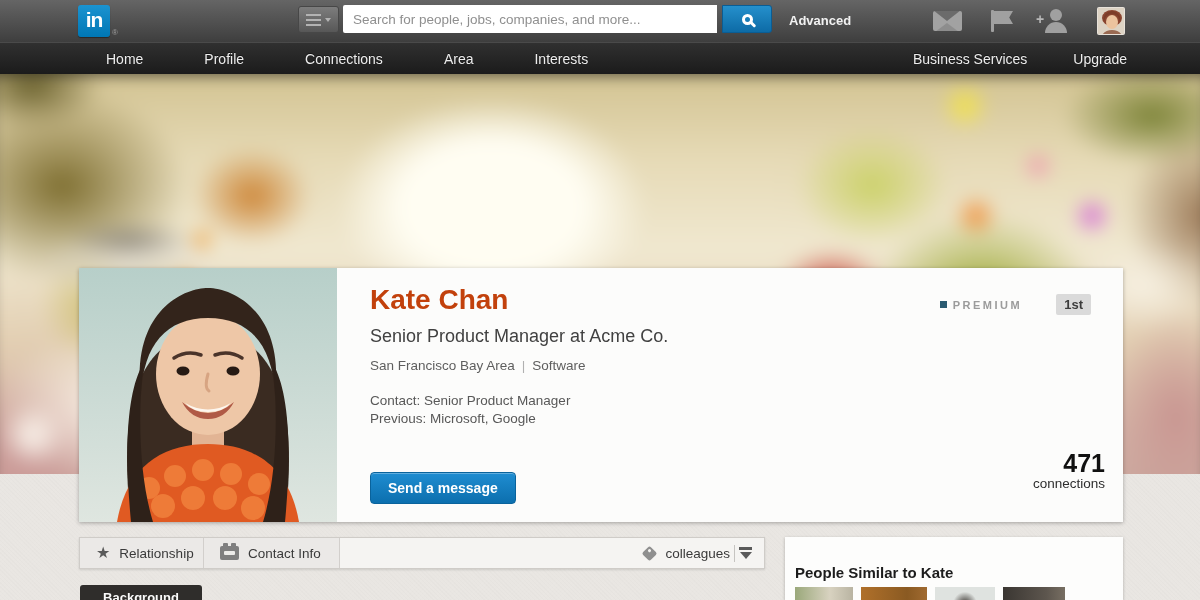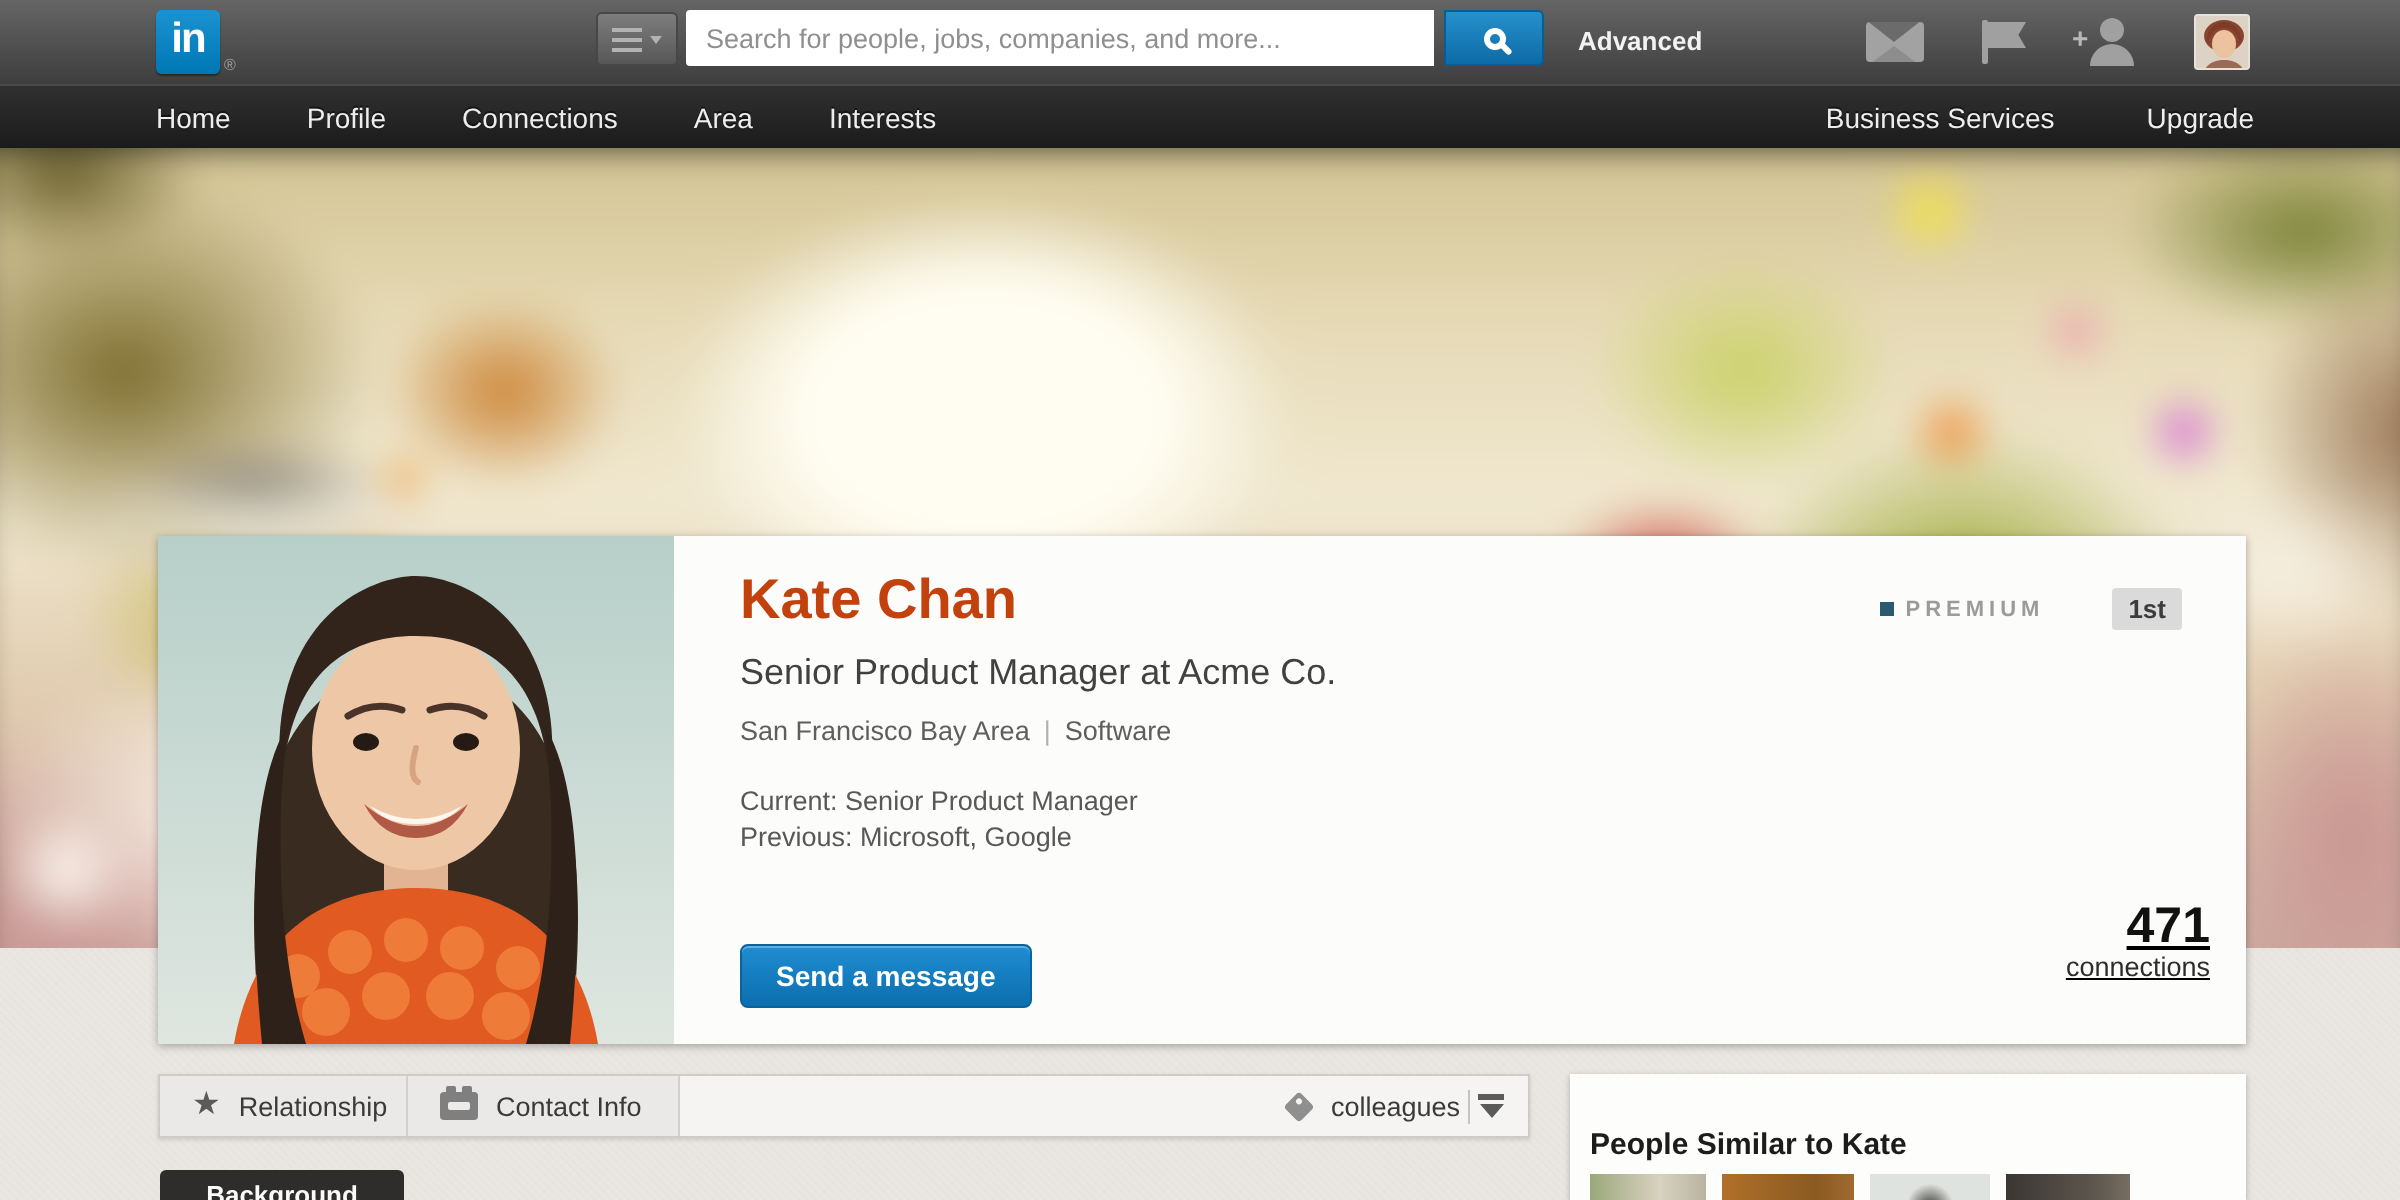--- a/index.html
+++ b/index.html
@@ -56,21 +56,21 @@
   .padd .head { position:absolute; right:6px; top:0; width:12px; height:12px; border-radius:50%; background:#a0a0a0; }
   .padd .torso { position:absolute; right:1px; bottom:0; width:22px; height:11px; border-radius:11px 11px 0 0; background:#a0a0a0; }
   .padd .plus { position:absolute; left:0; top:3px; color:#b8b8b8; font-size:14px; font-weight:bold; line-height:14px; }
   .avatar-btn { left:1097px; top:7px; width:28px; height:28px; border:1px solid rgba(255,255,255,.4);
                 border-radius:2px; overflow:hidden; background:#d9cfc2; }
 
   
   .nav { position:absolute; left:0; top:42px; width:1200px; height:32px;
          background:linear-gradient(#303030,#1b1b1b); border-top:1px solid #4a4a4a; z-index:30;
          display:flex; align-items:center; }
-  .nav-left { display:flex; gap:38px; padding-left:78px;align-items:flex-end; }
+  .nav-left { display:flex; gap:61px; padding-left:106px;align-items:flex-end; }
   .nav-right { position:absolute; right:73px; display:flex; gap:46px; }
   .nav-item { color:#ededed; font-size:14px; cursor:pointer; white-space:nowrap;
               text-shadow:0 -1px 0 rgba(0,0,0,.5); }
 
   
   .cover { position:absolute; left:0; top:74px; width:1200px; height:400px; overflow:hidden; background:#e7dcc0; }
   .cover-art { position:absolute; left:-30px; top:-30px; width:1260px; height:460px; filter:blur(9px);
     background-color:#e0d2ae;
     background-image:
       radial-gradient(circle 24px at 995px 62px,  rgba(246,230,60,.95), transparent),
@@ -118,21 +118,21 @@
   .send-btn { position:absolute; left:291px; top:204px; padding:7px 17px; border-radius:4px;
               background:linear-gradient(#1f8dd1,#0c6fae); border:1px solid #0a639c;
               box-shadow:inset 0 1px 0 rgba(255,255,255,.3); color:#fff; font-size:14px; font-weight:bold;
               cursor:pointer; font-family:"Liberation Sans",sans-serif; }
   .premium-row { position:absolute; right:32px; top:26px; display:flex; align-items:center; gap:12px; }
   .premium-flag { display:flex; align-items:center; gap:6px; cursor:pointer; }
   .premium-bullet { width:7px; height:7px; background:#2a5a70; }
   .premium-text { font-size:11px; font-weight:600; letter-spacing:2.5px; color:#9b9b9b; }
   .degree-badge { background:#dadada; color:#3c3c3c; font-size:13px; font-weight:600;
                   padding:3px 8px; border-radius:2px;margin-left:22px; }
-  .connections { position:absolute; right:18px; top:182px; text-align:right;text-decoration:underline; }
+  .connections { position:absolute; right:18px; top:182px; text-align:right; }
   .conn-count { font-size:25px; font-weight:bold; color:#111; line-height:26px; }
   .conn-label { font-size:13.5px; color:#2e2e2e; }
 
   
   .tabbar { position:absolute; left:79px; top:537px; width:686px; height:32px; display:flex;
             border:1px solid #cfccc8; background:#f4f3f1; box-shadow:0 1px 2px rgba(0,0,0,.12); z-index:10; }
   .tab-seg { display:flex; align-items:center; gap:9px; padding:0 16px; background:#ebe9e7;
              border-right:1px solid #d2cfcc; cursor:pointer; }
   .tab-seg.first { width:124px; }
   .tab-seg.second { width:136px; }
@@ -270,21 +270,21 @@
 
   <div class="p-name">Kate Chan</div>
   <div class="p-headline">Senior Product Manager at Acme Co.</div>
 
   <div class="p-locrow">
     <span>San Francisco Bay Area</span><span class="p-sep">|</span><span>Software</span>
   </div>
 
   <div class="p-details">
     <div>
-      <span>Current:</span>
+      <span>Contact:</span>
       <span>Senior Product Manager</span>
     </div>
     <div>
       <span>Previous:</span>
       <span>Microsoft, Google</span>
     </div>
   </div>
 
   <button class="send-btn">Send a message</button>
 

